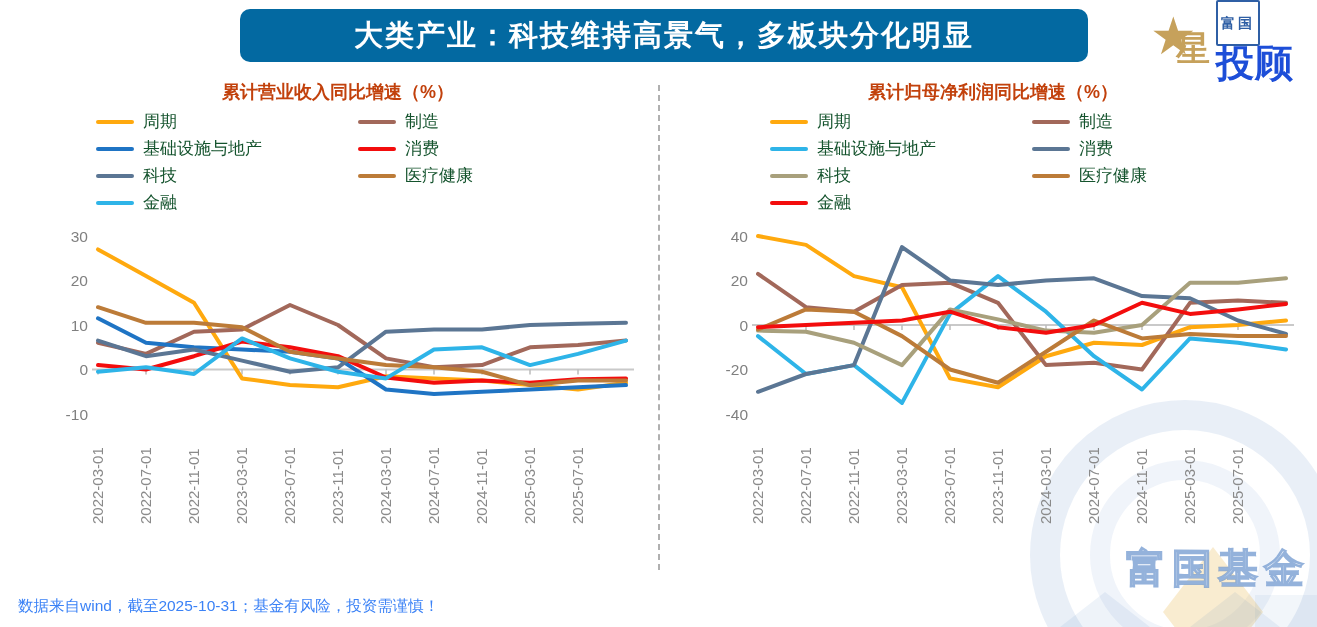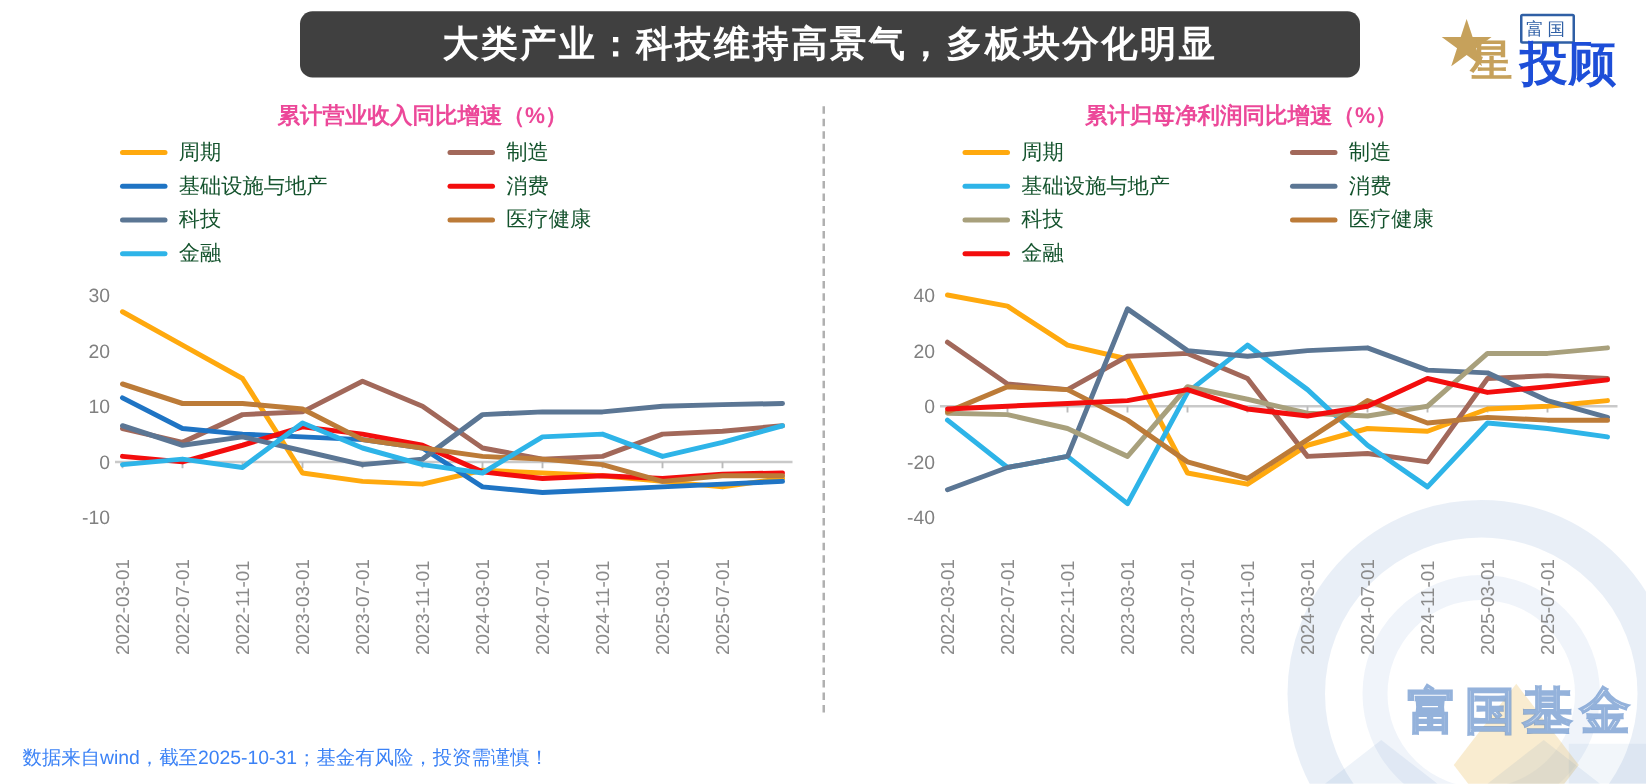--- a/index.html
+++ b/index.html
@@ -1,35 +1,35 @@
 <!DOCTYPE html>
 <html><head>
 <meta charset="utf-8">
 <style>
   html,body{margin:0;padding:0;background:#fff;}
   body{width:1317px;height:627px;position:relative;overflow:hidden;
        font-family:"Liberation Sans","DejaVu Sans",sans-serif;}
   .banner{position:absolute;left:240px;top:9px;width:848px;height:53px;
-          background:#404040;border-radius:10px;display:flex;align-items:center;
+          background:#0369a1;border-radius:10px;display:flex;align-items:center;
           justify-content:center;}
   .banner-text{color:#fff;font-size:29px;font-weight:900;letter-spacing:2px;}
   .logo{position:absolute;left:1150px;top:6px;width:165px;height:68px;
         display:flex;align-items:center;}
   .logo-star{position:relative;width:62px;height:60px;}
   .logo-star .star{position:absolute;left:0;top:-4px;font-size:52px;color:#c6a15b;}
   .logo-star .xing{position:absolute;left:26px;top:16px;font-size:34px;font-weight:900;color:#c6a15b;}
   .logo-col{display:flex;flex-direction:column;align-items:flex-start;margin-left:4px;}
-  .logo-badge{border:2px solid #2f5fa5;color:#2f5fa5;font-size:14px;font-weight:400;
-              letter-spacing:3px;padding:1px 3px;line-height:18px;border-radius:2px;}
+  .logo-badge{border:2px solid #2f5fa5;color:#2f5fa5;font-size:14px;font-weight:700;
+              letter-spacing:3px;padding:12px 3px;line-height:18px;border-radius:2px;}
   .logo-main{color:#1d4ed8;font-size:38px;font-weight:900;letter-spacing:1px;line-height:34px;font-family:Liberation Serif, serif;}
   .divider{position:absolute;left:658px;top:85px;height:485px;border-left:2px dashed #b0b0b0;}
   .panel{position:absolute;top:80px;}
   .panel-0{left:18px;width:640px;}
   .panel-1{left:678px;width:630px;}
-  .chart-title{font-size:18px;font-weight:800;color:#ec4899;text-align:center;height:26px;}
+  .chart-title{font-size:18px;font-weight:800;color:#c2410c;text-align:center;height:26px;}
   .legend{display:grid;grid-template-columns:262px auto;margin-top:2px;}
   .panel-0 .legend{margin-left:78px;}
   .panel-1 .legend{margin-left:92px;}
   .lg-item{display:flex;align-items:center;height:27px;}
   .swatch{display:inline-block;width:38px;height:4px;border-radius:2px;margin-right:9px;flex:none;}
   .lg-label{font-size:17px;color:#14532d;white-space:nowrap;}
   svg.chart{display:block;margin-top:8px;}
   .ytick{fill:#808080;font-size:15.5px;font-family:"Liberation Sans","DejaVu Sans",sans-serif;}
   .xtick{fill:#8a8a8a;font-size:15px;font-family:"Liberation Sans","DejaVu Sans",sans-serif;}
   .footer{position:absolute;left:18px;top:596px;font-size:15.5px;color:#3b82f6;}

